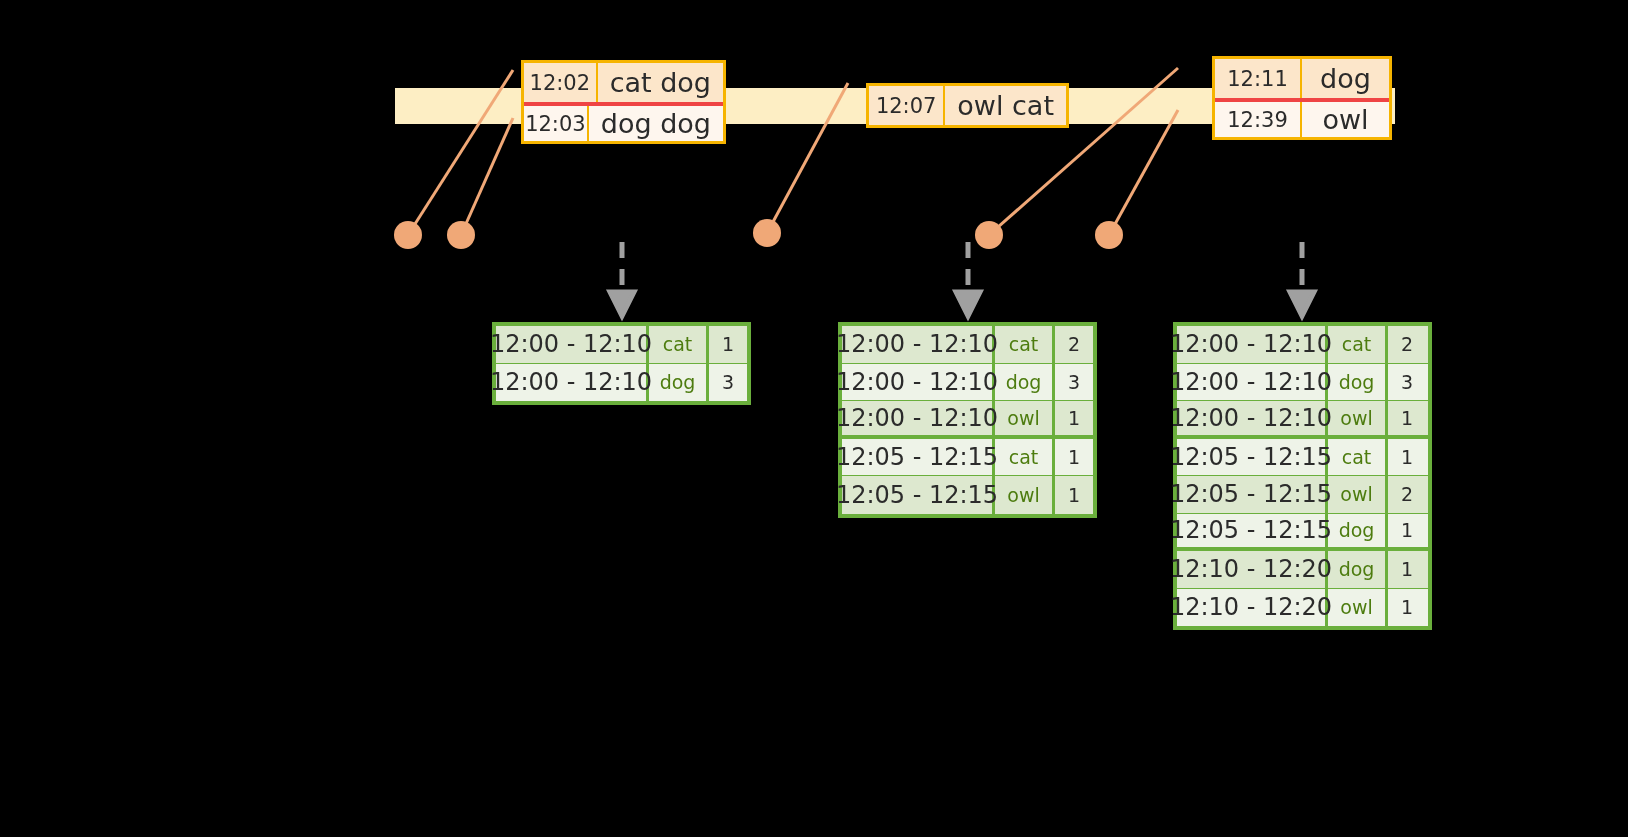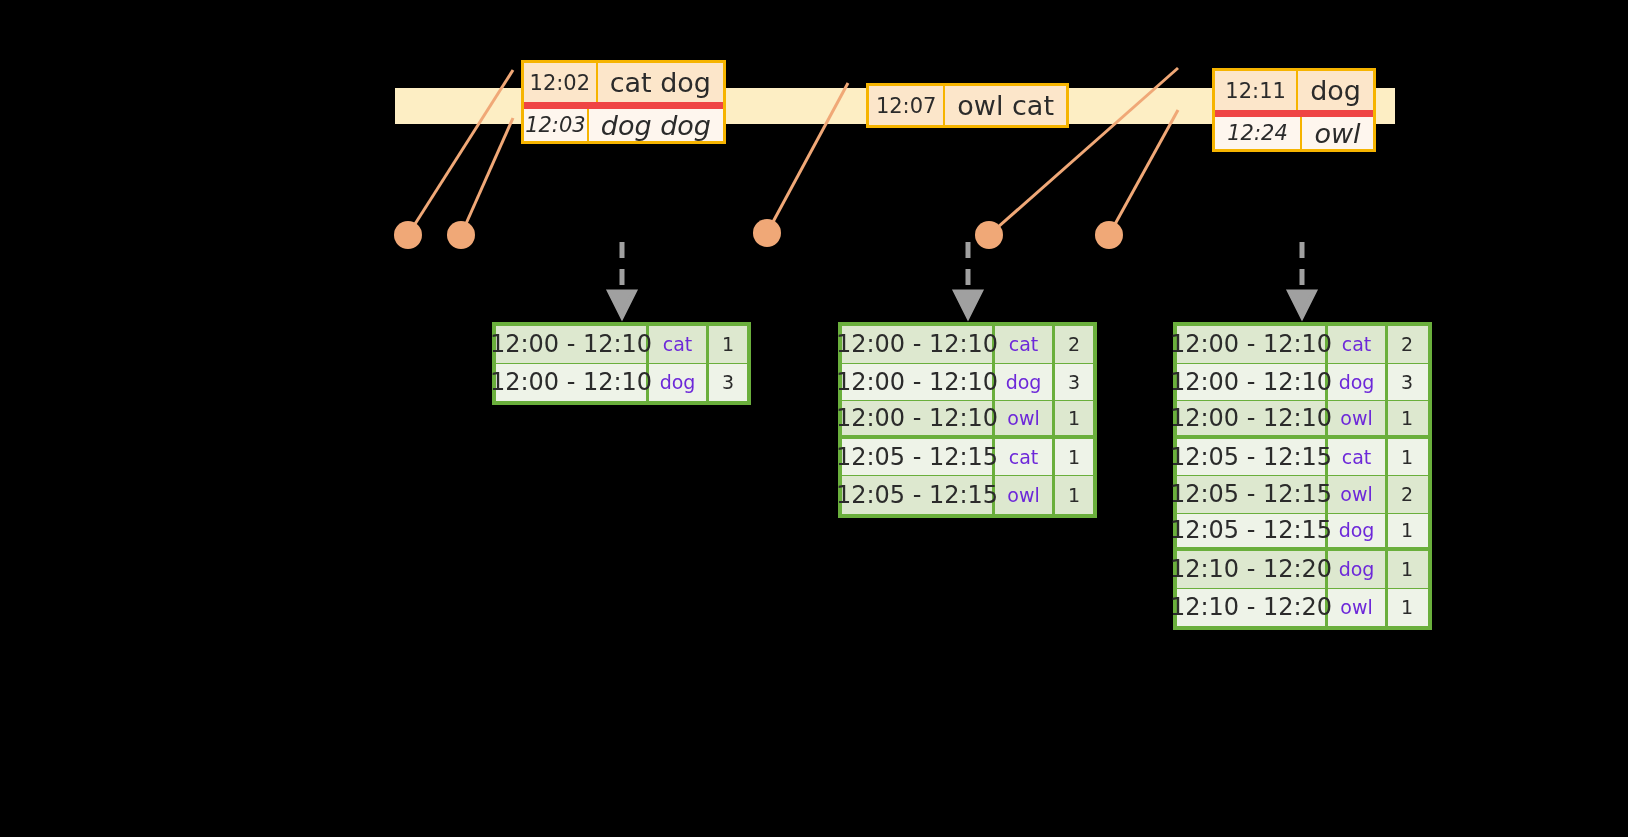--- a/index.html
+++ b/index.html
@@ -9,21 +9,21 @@
 
   
   .timeline-bar{position:absolute;left:395px;top:88px;width:1000px;height:36px;
                 background:#fdeec4;}
   .timeline-head{position:absolute;left:1385px;top:70px;width:0;height:0;}
 
   
   .evt{position:absolute;border:3px solid #f6b400;box-sizing:border-box;
        background:#4c1d95;}
   .evt-row{display:flex;height:39px;box-sizing:border-box;}
-  .evt-row + .evt-row{border-top:7px solid #ef4444;font-style:italic;}
+  .evt-row + .evt-row{border-top:4px solid #ef4444;}
   .evt-row.alt{background:#fef6ee;}
   .evt-row.dark{background:#fce6ca;}
   .evt-time{width:85px;display:flex;align-items:center;justify-content:center;
             border-right:2px solid #f6b400;font-size:21px;color:#2b2b2b;}
   .evt-val{flex:1;display:flex;align-items:center;justify-content:center;
            font-size:27px;color:#2b2b2b;padding:0 12px;white-space:nowrap;}
 
   
   .conn{position:absolute;left:0;top:0;width:1628px;height:837px;
         pointer-events:none;}
@@ -34,21 +34,21 @@
   .rrow{display:flex;height:37.5px;box-sizing:border-box;
         border-bottom:1.5px solid #6aaf3c;}
   .rrow:last-child{border-bottom:none;}
   .rrow.shade{background:#dde8cf;}
   .rrow.plain{background:#eef3e8;}
   .rrow.grp{border-bottom:4px solid #6aaf3c;}
   .rwin{width:150px;display:flex;align-items:center;justify-content:center;
         font-size:24px;color:#2b2b2b;border-right:3px solid #6aaf3c;
         white-space:nowrap;}
   .rkey{width:57px;display:flex;align-items:center;justify-content:center;
-        font-size:19px;color:#6d28d9;border-right:3px solid #6aaf3c;}
+        font-size:19px;color:#4d7c0f;border-right:3px solid #6aaf3c;}
   .rcnt{width:38px;display:flex;align-items:center;justify-content:center;
         font-size:19px;color:#2b2b2b;}
   .t3 .rwin{width:148px;}
 </style>
 </head>
 <body>
 
 <div class="stage">
 
   <div class="timeline-bar"></div>
@@ -92,27 +92,27 @@
     </div>
   </div>
 
   <div class="evt" style="left:866px;top:83px;width:203px;">
     <div class="evt-row dark">
       <span class="evt-time">12:07</span>
       <span class="evt-val">owl cat</span>
     </div>
   </div>
 
-  <div class="evt" style="left:1212px;top:68px;width:164px;">
+  <div class="evt" style="left:1212px;top:56px;width:180px;">
     <div class="evt-row dark">
       <span class="evt-time">12:11</span>
       <span class="evt-val">dog</span>
     </div>
     <div class="evt-row alt">
-      <span class="evt-time">12:24</span>
+      <span class="evt-time">12:39</span>
       <span class="evt-val">owl</span>
     </div>
   </div>
 
   <div class="rtable t1" id="rt1" style="left:492px;top:322px;width:259px;">
       <div class="rrow shade">
         <span class="rwin">12:00 - 12:10</span>
         <span class="rkey">cat</span>
         <span class="rcnt">1</span>
       </div>

